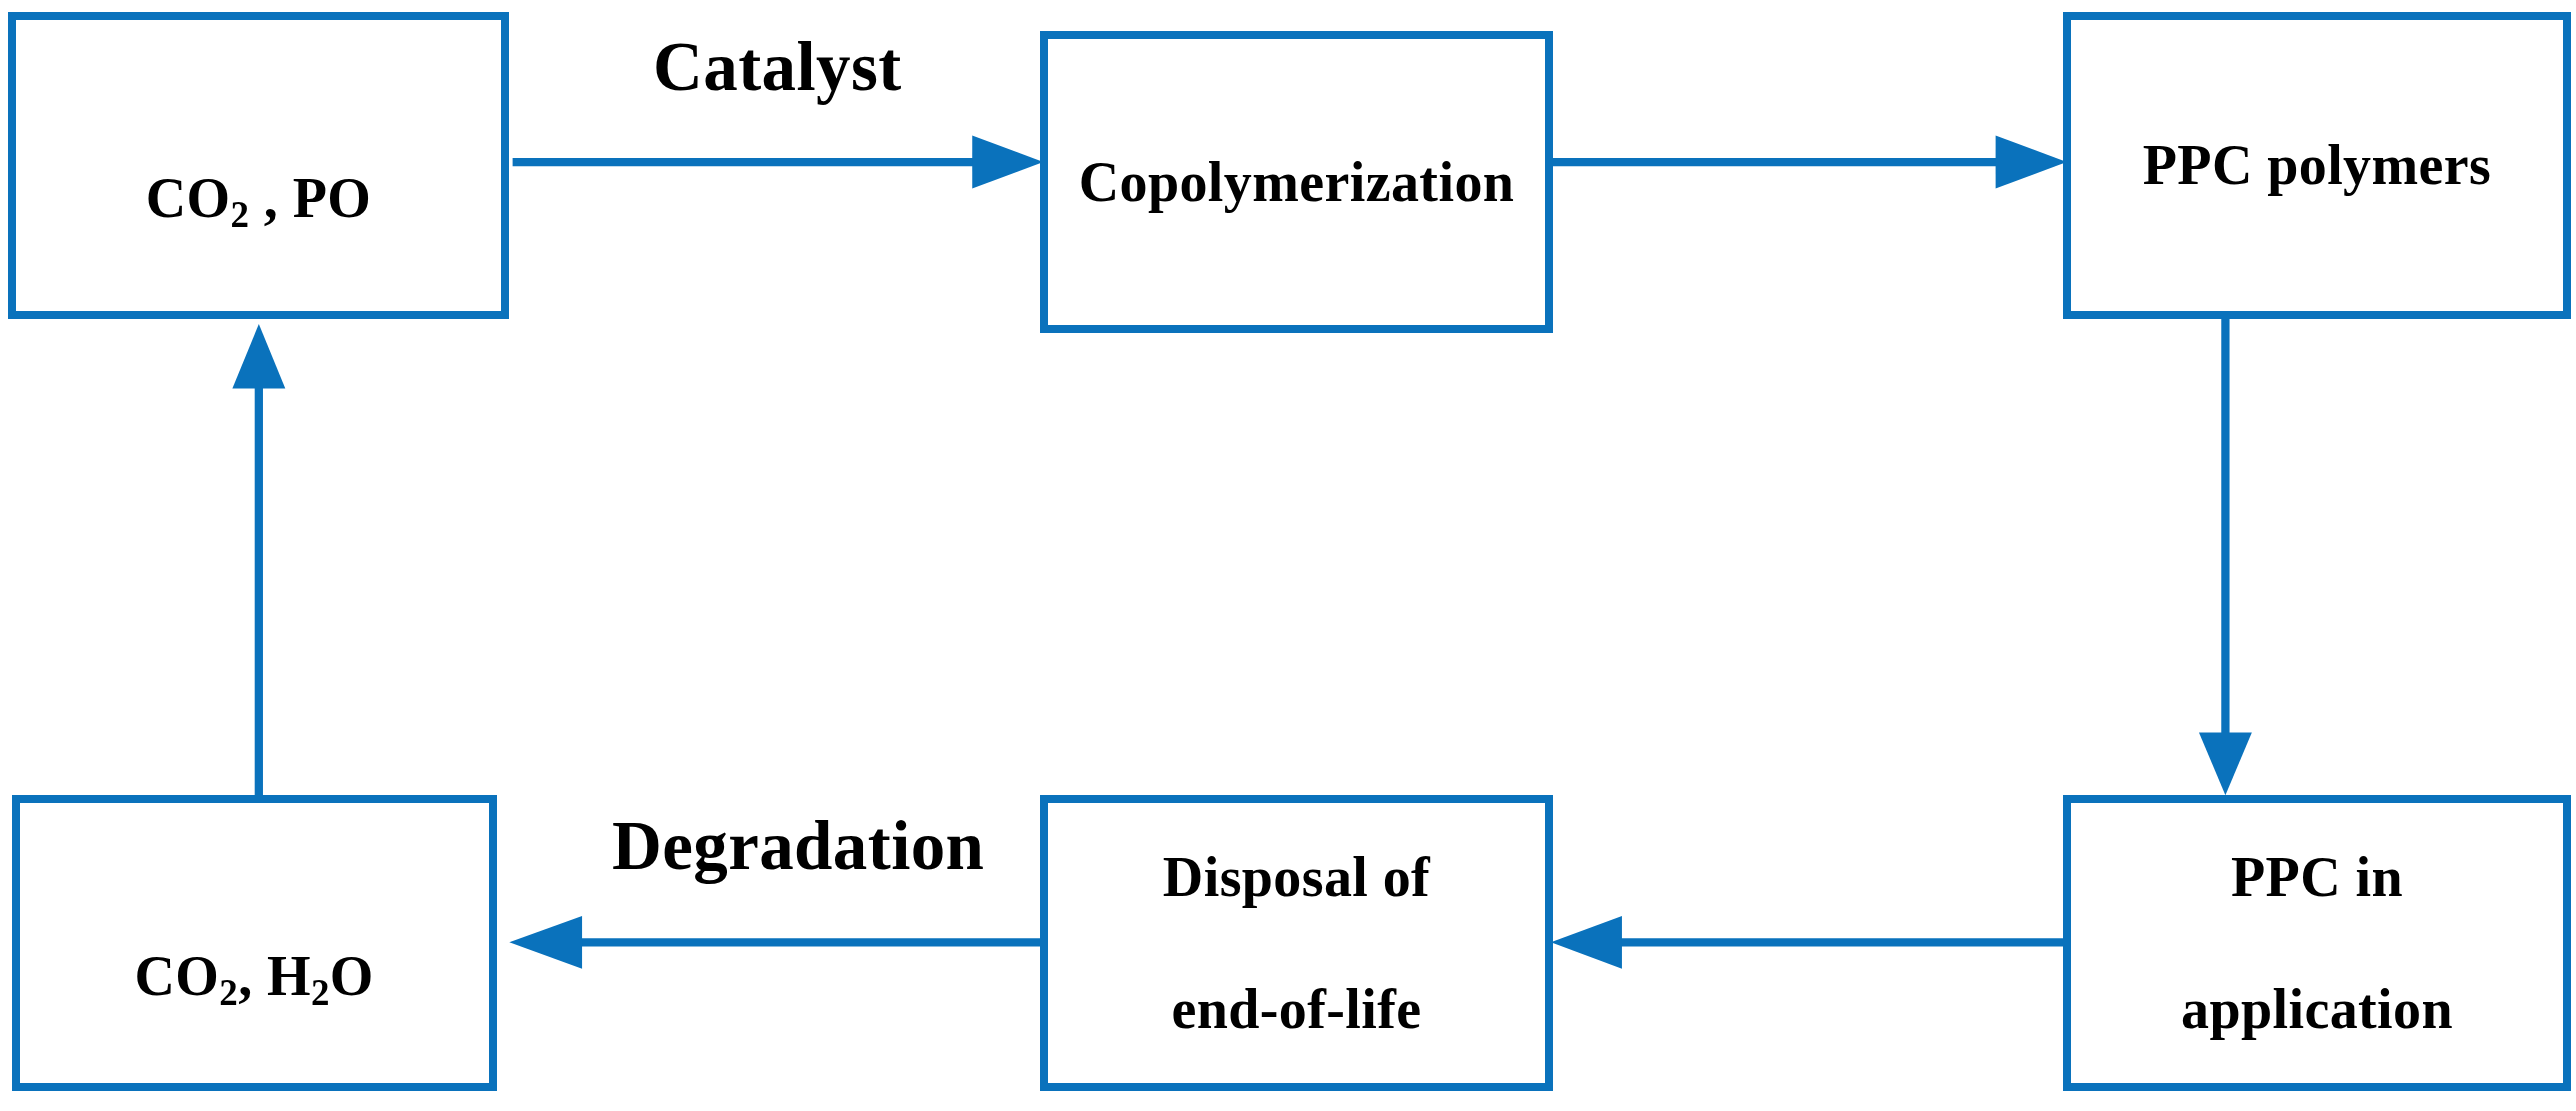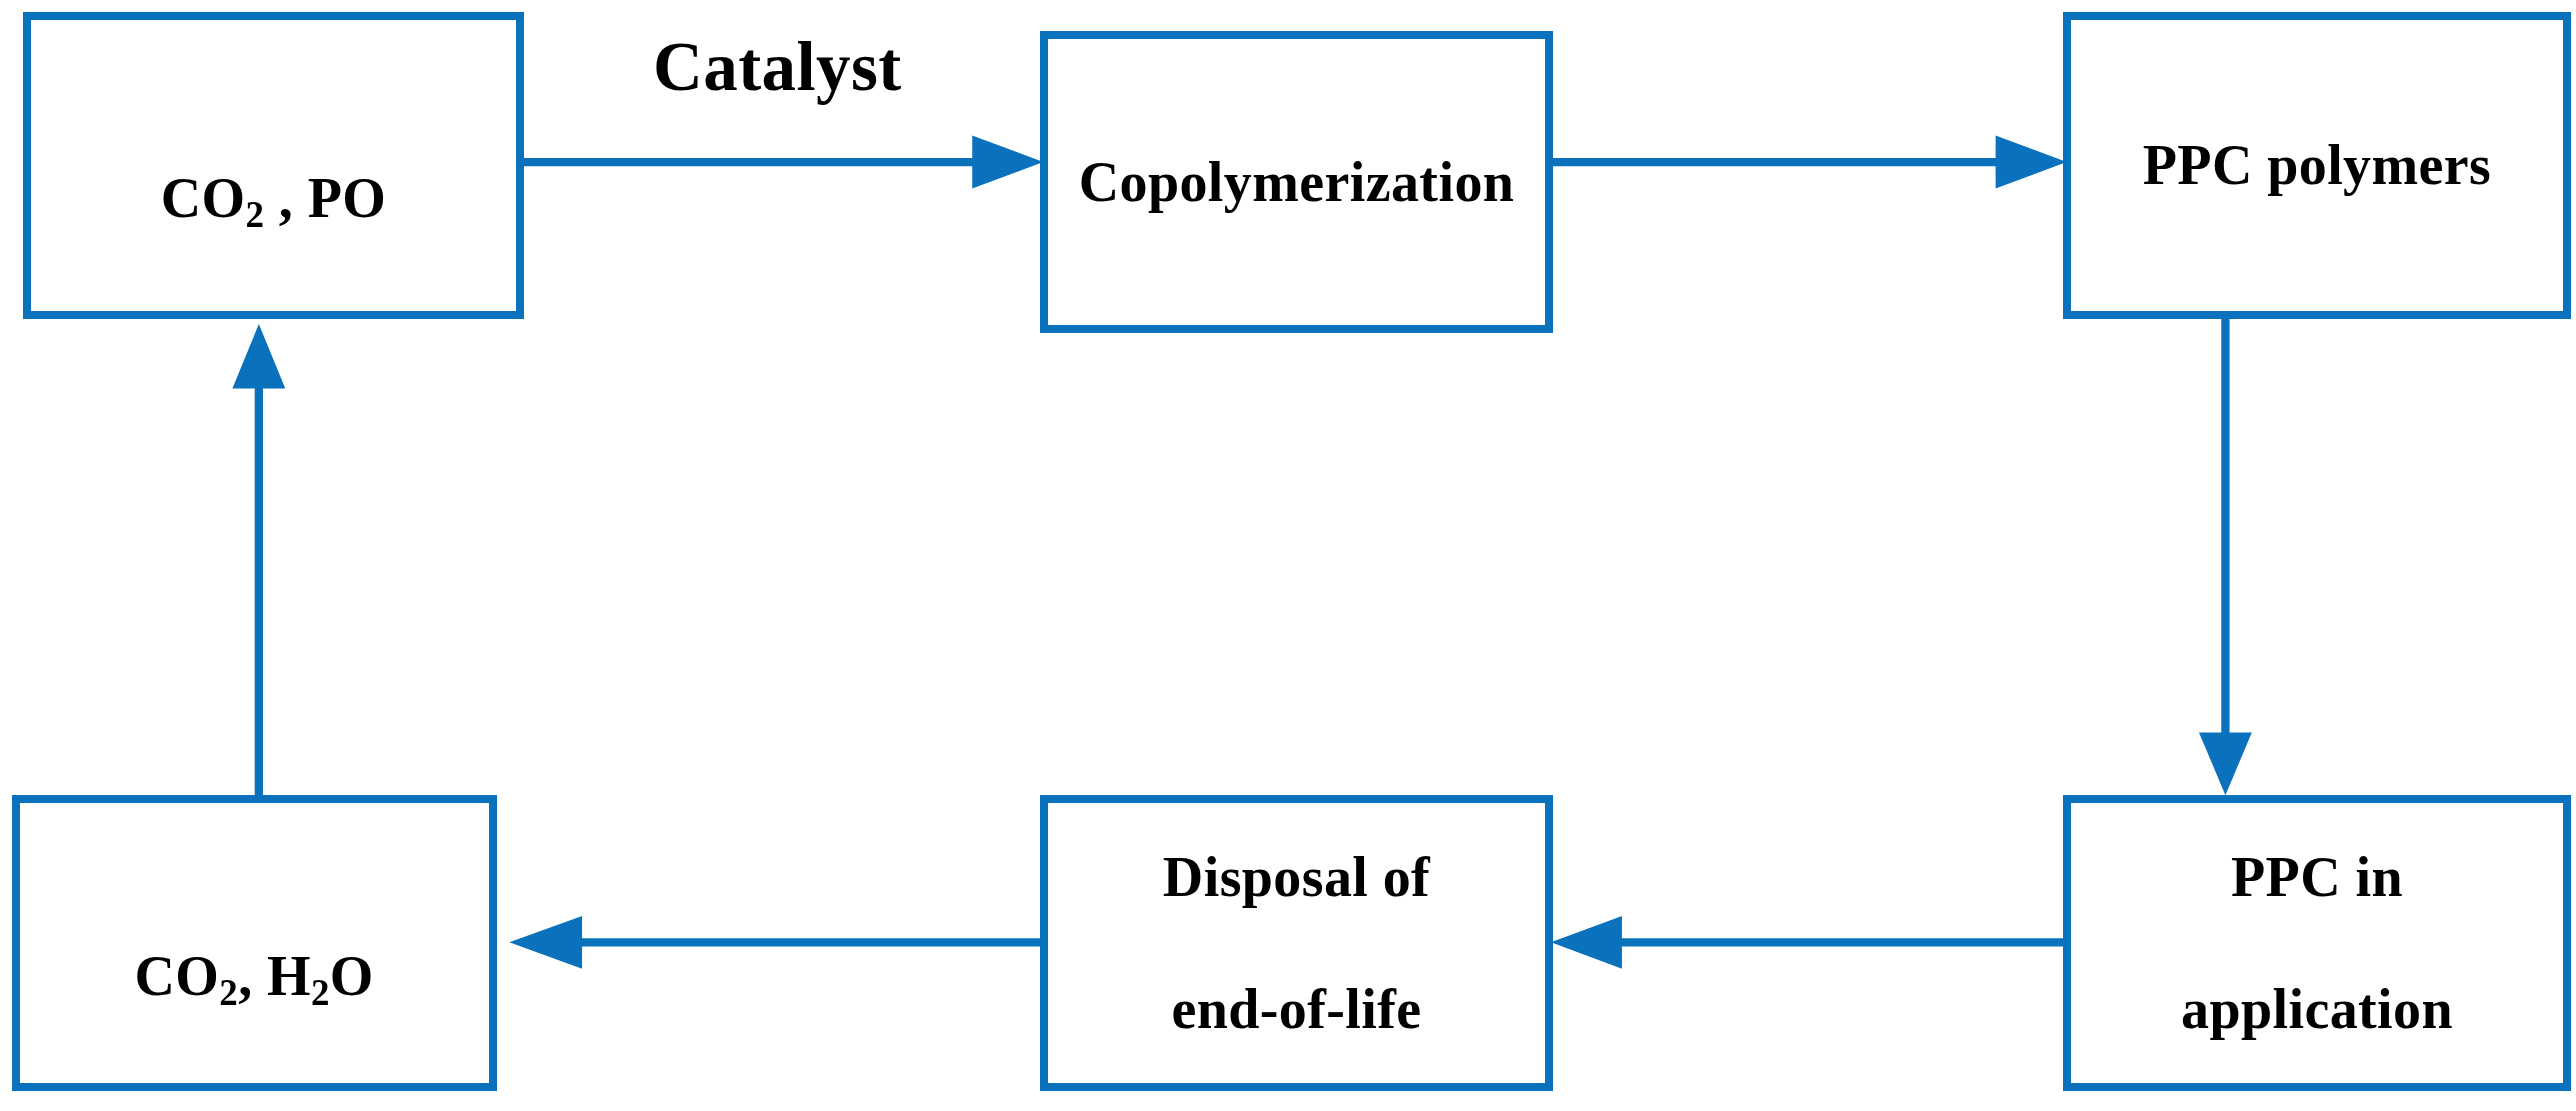--- a/index.html
+++ b/index.html
@@ -91,21 +91,21 @@
       <line x1="1258" y1="1140" x2="700" y2="1140" stroke="#0A72BC" stroke-width="10"></line>
       <polygon points="704,1108 704,1172 616,1140" fill="#0A72BC"></polygon>
     </g>
 
     <g>
       <line x1="313" y1="962" x2="313" y2="466" stroke="#0A72BC" stroke-width="10"></line>
       <polygon points="281,470 345,470 313,392" fill="#0A72BC"></polygon>
     </g>
   </svg>
 
-  <div class="node" style="left: 23px; top: 11.6px; width: 501px; height: 307px; border-color: rgb(10, 114, 188);">
+  <div class="node" style="left: 8px; top: 11.6px; width: 501px; height: 307px; border-color: rgb(10, 114, 188);">
     <div class="node-label">
       <span>CO</span><sub>2</sub><span> , PO</span>
     </div>
   </div>
 
   <div class="node" style="left: 1040px; top: 31px; width: 513px; height: 302px; border-color: rgb(10, 114, 188);">
     <div class="node-label">Copolymerization</div>
   </div>
 
   <div class="node" style="left: 2063px; top: 11.6px; width: 508px; height: 307px; border-color: rgb(10, 114, 188);">
@@ -127,15 +127,16 @@
 
   <div class="node" style="left: 2063px; top: 795px; width: 508px; height: 296px; border-color: rgb(10, 114, 188);">
     <div class="node-label">
       <div>PPC in</div>
       <div>application</div>
     </div>
   </div>
 
   <div class="edge-label" style="left:653px; top:28px;">Catalyst</div>
 
+  <div class="edge-label" style="left:612px; top:807px;">Degradation</div>
 
 </div>
 
 
 </body></html>

